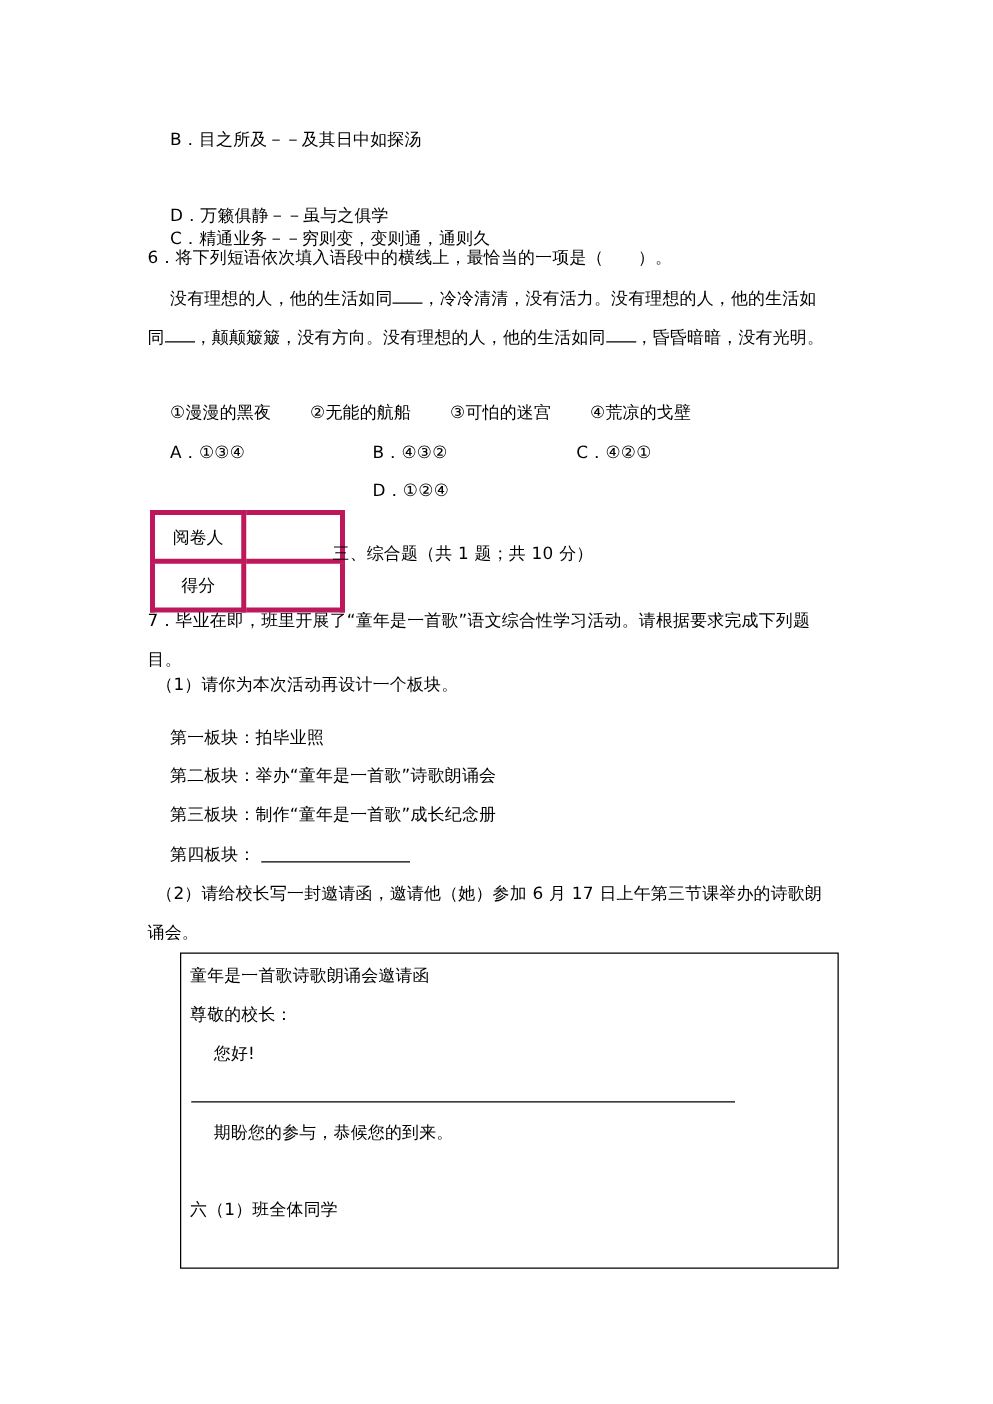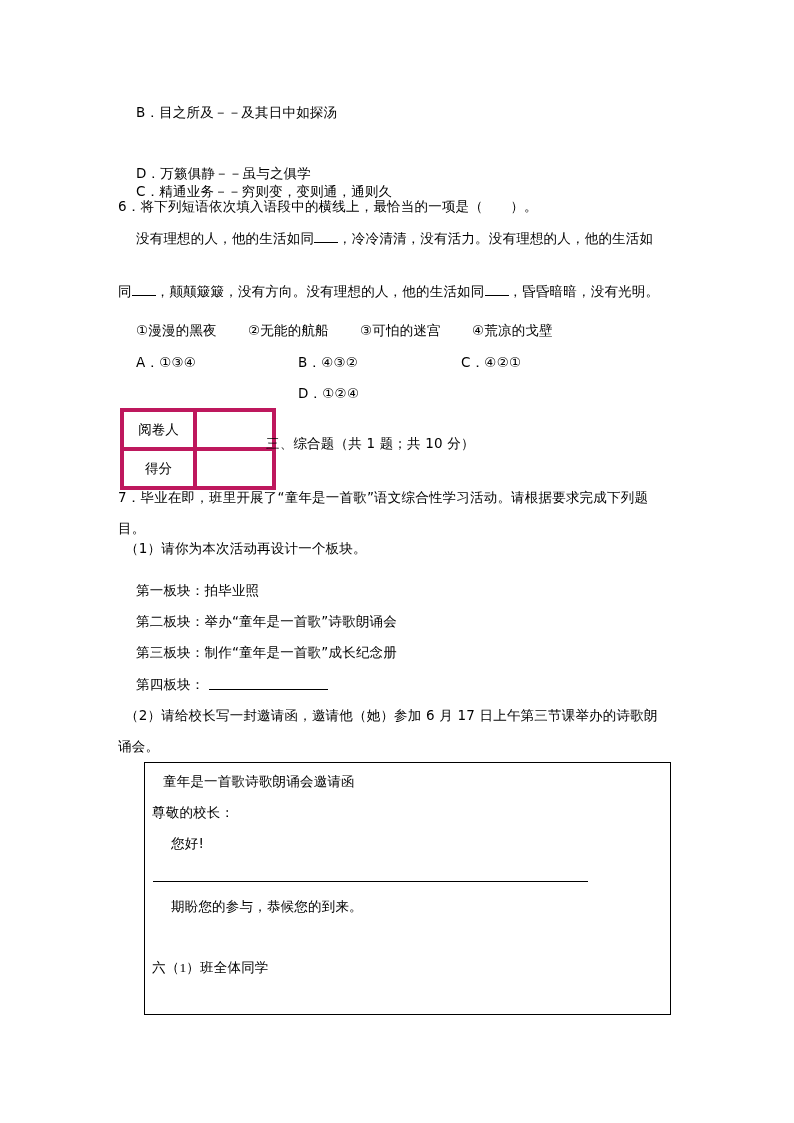--- a/index.html
+++ b/index.html
@@ -63,21 +63,21 @@
 
 <div class="line" style="left:136px; top:102px;">B．目之所及－－及其日中如探汤</div>
 <div class="line" style="left:136px; top:133px;margin-top:48px;">C．精通业务－－穷则变，变则通，通则久</div>
 <div class="line" style="left:136px; top:163px;">D．万籁俱静－－虽与之俱学</div>
 
 <div class="line" style="left:118px; top:196px;">6．将下列短语依次填入语段中的横线上，最恰当的一项是（　　）。</div>
 
 <div class="line" style="left:136px; top:228px;">
   <span>没有理想的人，他的生活如同</span><span class="blank"></span><span>，冷冷清清，没有活力。没有理想的人，他的生活如</span>
 </div>
-<div class="line" style="left:118px; top:259px;margin-top:22px;">
+<div class="line" style="left:118px; top:259px;">
   <span>同</span><span class="blank"></span><span>，颠颠簸簸，没有方向。没有理想的人，他的生活如同</span><span class="blank"></span><span>，昏昏暗暗，没有光明。</span>
 </div>
 
 <div class="line" style="left:136px; top:320px;">①漫漫的黑夜</div>
 <div class="line" style="left:248px; top:320px;">②无能的航船</div>
 <div class="line" style="left:360px; top:320px;">③可怕的迷宫</div>
 <div class="line" style="left:472px; top:320px;">④荒凉的戈壁</div>
 
 <div class="line" style="left:136px; top:352px;">A．①③④</div>
 <div class="line" style="left:298px; top:352px;">B．④③②</div>
@@ -105,18 +105,18 @@
 <div class="line" style="left:136px; top:580px;">第一板块：拍毕业照</div>
 <div class="line" style="left:136px; top:611px;">第二板块：举办“童年是一首歌”诗歌朗诵会</div>
 <div class="line" style="left:136px; top:642px;">第三板块：制作“童年是一首歌”成长纪念册</div>
 <div class="line" style="left:136px; top:674px;">第四板块：</div>
 <div class="underline-field" style="left:209px; top:689px; width:119px;"></div>
 
 <div class="line" style="left:125px; top:705px;">（2）请给校长写一封邀请函，邀请他（她）参加 6 月 17 日上午第三节课举办的诗歌朗</div>
 <div class="line" style="left:118px; top:736px;">诵会。</div>
 
 <div class="letter-box"></div>
-<div class="line" style="left:152px; top:771px;margin-left:11px;">童年是一首歌诗歌朗诵会邀请函</div>
+<div class="line" style="left:152px; top:771px;">童年是一首歌诗歌朗诵会邀请函</div>
 <div class="line" style="left:152px; top:802px;">尊敬的校长：</div>
 <div class="line" style="left:171px; top:833px;">您好!</div>
 <div class="underline-field" style="left:153px; top:881px; width:435px;"></div>
 <div class="line" style="left:171px; top:896px;text-align:center;">期盼您的参与，恭候您的到来。</div>
-<div class="line" style="left:152px; top:958px;font-family:Liberation Serif, serif;">六（1）班全体同学</div>
+<div class="line" style="left:152px; top:958px;">六（1）班全体同学</div>
 
 </body></html>

